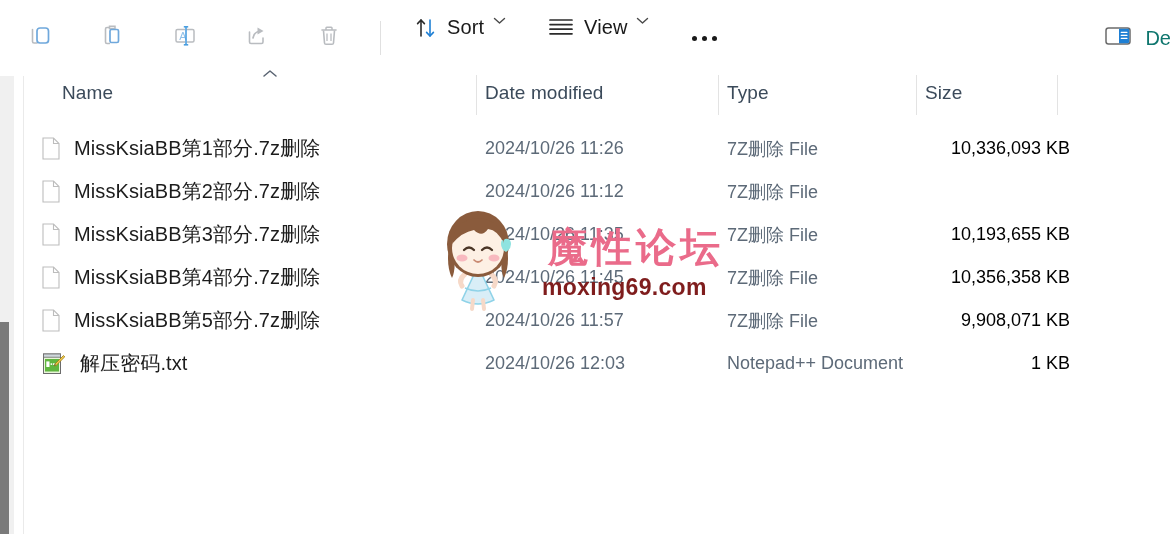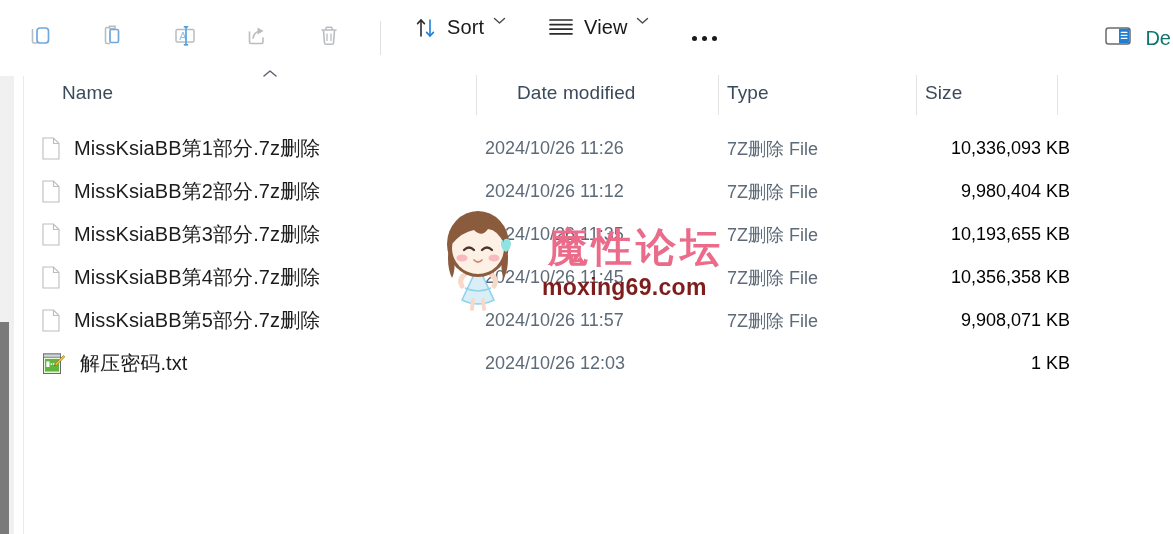--- a/index.html
+++ b/index.html
@@ -439,21 +439,21 @@
         <path d="M4 8 L10 3 L16 8" fill="none" stroke="#5a6472" stroke-width="1.5" stroke-linecap="round" stroke-linejoin="round"></path>
       </svg>
     </div>
 
     <div class="col-cell" style="left:38px;">
       <span class="col-title">Name</span>
     </div>
 
     <div class="col-divider" style="left:452px;"></div>
 
-    <div class="col-cell" style="left:461px;margin-left:32px;">
+    <div class="col-cell" style="left:461px;">
       <span class="col-title">Date modified</span>
     </div>
 
     <div class="col-divider" style="left:694px;"></div>
 
     <div class="col-cell" style="left:703px;align-items:center;">
       <span class="col-title">Type</span>
     </div>
 
     <div class="col-divider" style="left:892px;"></div>
@@ -487,21 +487,20 @@
         <span>
           <svg class="icon-file-generic" viewBox="0 0 18 23">
             <path d="M1 1 L11.5 1 L17 6.5 L17 22 L1 22 Z" fill="#ffffff" stroke="#bdbdbd" stroke-width="1.1"></path>
             <path d="M11.5 1 L11.5 6.5 L17 6.5" fill="none" stroke="#bdbdbd" stroke-width="1.1"></path>
           </svg>
         </span>
         <span class="fname">MissKsiaBB第2部分.7z删除</span>
       </div>
       <div class="cell-date">2024/10/26 11:12</div>
       <div class="cell-type">7Z删除 File</div>
-      <div class="cell-size">9,980,404 KB</div>
     </div>
 
     <div class="file-row">
       <div class="cell-name">
         <span>
           <svg class="icon-file-generic" viewBox="0 0 18 23">
             <path d="M1 1 L11.5 1 L17 6.5 L17 22 L1 22 Z" fill="#ffffff" stroke="#bdbdbd" stroke-width="1.1"></path>
             <path d="M11.5 1 L11.5 6.5 L17 6.5" fill="none" stroke="#bdbdbd" stroke-width="1.1"></path>
           </svg>
         </span>
@@ -552,20 +551,21 @@
             <rect x="4.3" y="9.4" width="3.2" height="5.6" fill="#ffffff"></rect>
             <rect x="8.6" y="11.3" width="1.6" height="1.6" fill="#ffffff"></rect>
             <rect x="11" y="11.3" width="1.6" height="1.6" fill="#ffffff"></rect>
             <path d="M21.5 3.5 L22.8 4.8 L14.2 13.4 L12.3 14 L12.9 12.1 Z" fill="#f2c94c" stroke="#9a7b14" stroke-width="0.8" stroke-linejoin="round"></path>
             <path d="M12.3 14 L12.9 12.1 L13.9 13.1 Z" fill="#5a5a5a"></path>
           </svg>
         </span>
         <span class="fname">解压密码.txt</span>
       </div>
       <div class="cell-date">2024/10/26 12:03</div>
+      <div class="cell-type">Notepad++ Document</div>
       <div class="cell-size">1 KB</div>
     </div>
 
   </div>
 
   <div class="watermark">
 
     <div class="wm-mascot">
       <svg width="92" height="110" viewBox="0 0 92 110">
 

